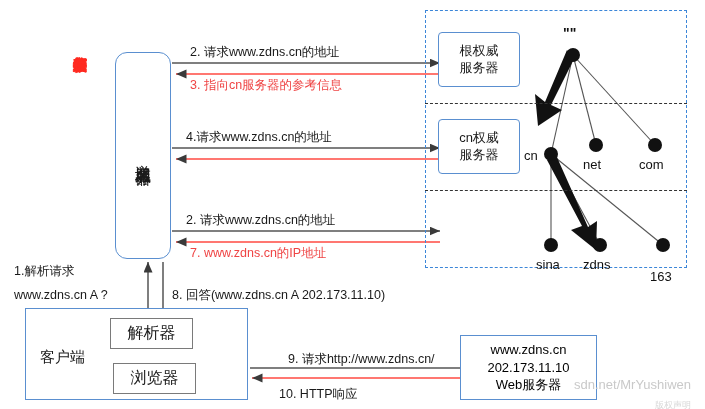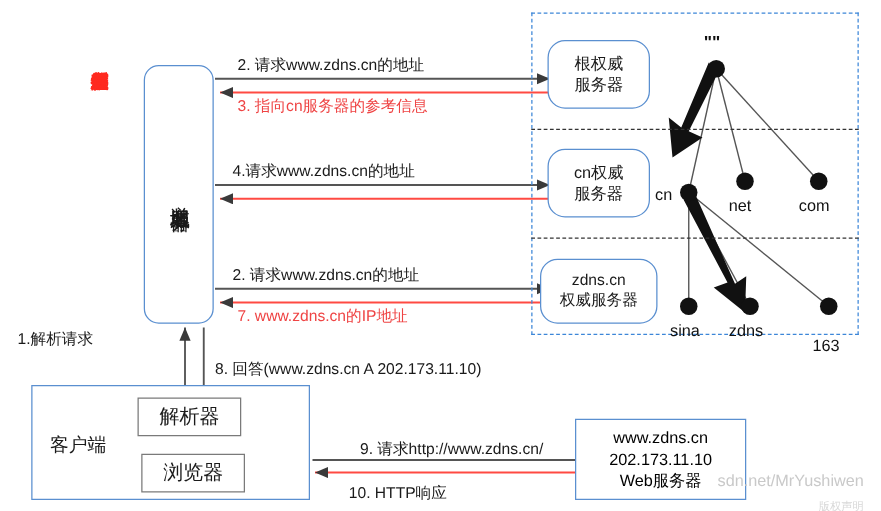--- a/index.html
+++ b/index.html
@@ -23,21 +23,21 @@
     color:#1a1a1a;
     white-space:nowrap;
     line-height:1.15;
   }
   .txt.red{color:#ef4444;}
 
   
   .rbox{
     position:absolute;
     border:1.6px solid #5a8fd0;
-    border-radius:14px;
+    border-radius:4px;
     background:#ffffff;
     display:flex;
     align-items:center;
     justify-content:center;
     text-align:center;
     font-size:13px;
     color:#1a1a1a;
     line-height:1.25;
     box-sizing:border-box;
   }
@@ -189,44 +189,39 @@
     </span>
   </div>
 
   <div class="rbox" style="left:438px;top:119px;width:82px;height:55px;">
     <span>
       <span>cn权威</span><br>
       <span>服务器</span>
     </span>
   </div>
 
-  <div class="rbox" style="left:432px;top:207px;width:94px;height:52px;font-size:12.5px;">
-    <span>
-      <span>zdns.cn</span><br>
-      <span>权威服务器</span>
-    </span>
-  </div>
 
   <div class="treelabel" style="left:563px;top:25px;font-size:14px;font-weight:bold;">""</div>
   <div class="treelabel" style="left:524px;top:148px;">cn</div>
   <div class="treelabel" style="left:583px;top:157px;">net</div>
   <div class="treelabel" style="left:639px;top:157px;">com</div>
   <div class="treelabel" style="left:536px;top:257px;">sina</div>
   <div class="treelabel" style="left:583px;top:257px;">zdns</div>
   <div class="treelabel" style="left:650px;top:257px;margin-top:12px;">163</div>
 
   <div class="txt" style="left:190px;top:45px;">2. 请求www.zdns.cn的地址</div>
   <div class="txt red" style="left:190px;top:78px;">3. 指向cn服务器的参考信息</div>
 
   <div class="txt" style="left:186px;top:130px;">4.请求www.zdns.cn的地址</div>
 
   <div class="txt" style="left:186px;top:213px;">2. 请求www.zdns.cn的地址</div>
   <div class="txt red" style="left:190px;top:246px;">7. www.zdns.cn的IP地址</div>
 
   <div class="txt" style="left:14px;top:264px;">1.解析请求</div>
+  <div class="txt" style="left:14px;top:288px;">www.zdns.cn A ?</div>
 
   <div class="txt" style="left:172px;top:288px;">8. 回答(www.zdns.cn A 202.173.11.10)</div>
 
   <div class="txt" style="left:288px;top:352px;">9. 请求http://www.zdns.cn/</div>
   <div class="txt" style="left:279px;top:387px;">10. HTTP响应</div>
 
   <div class="sqbox" style="left:25px;top:308px;width:223px;height:92px;"></div>
   <div class="txt" style="left:40px;top:348px;font-size:15px;">客户端</div>
 
   <div class="graybox" style="left:110px;top:318px;width:83px;height:31px;">解析器</div>

